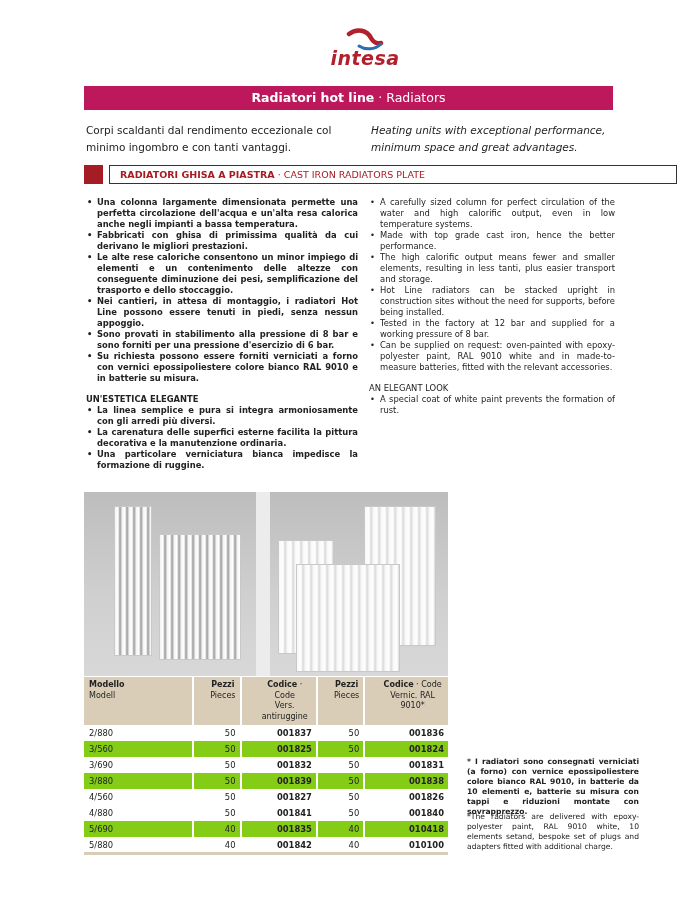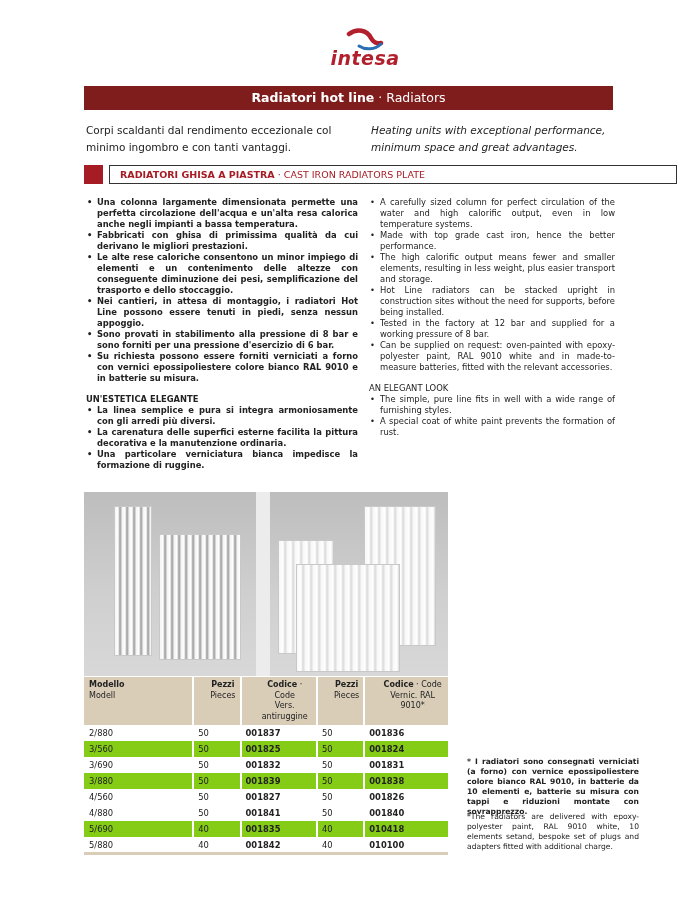--- a/index.html
+++ b/index.html
@@ -9,21 +9,21 @@
     position: relative; overflow: hidden;
   }
   .logo { position: absolute; left: 320px; top: 28px; width: 90px; height: 50px; text-align: center; }
   .logo svg { display: block; margin: 0 auto; }
   .logo-text {
     font-family: "DejaVu Sans", sans-serif; font-weight: bold; font-style: italic;
     color: #b21f2d; font-size: 19px; letter-spacing: 0.5px; line-height: 20px; margin-top: -4px;
   }
   .title-bar {
     position: absolute; left: 84px; top: 86px; width: 529px; height: 24px;
-    background: #7f1d1d; color: #fff; text-align: center; font-size: 12.5px; line-height: 24px;
+    background: #be185d; color: #fff; text-align: center; font-size: 12.5px; line-height: 24px;
   }
   .title-bar .bold { font-weight: bold; }
   .intro { position: absolute; top: 122px; font-size: 10.5px; line-height: 17px; color: #222; }
   .intro.it { left: 86px; width: 270px; }
   .intro.en { left: 371px; width: 250px; font-style: italic; }
   .sec-square { position: absolute; left: 84px; top: 165px; width: 19px; height: 19px; background: #a61c24; }
   .sec-box {
     position: absolute; left: 109px; top: 165px; width: 568px; height: 19px;
     border: 1px solid #333; color: #a61c24; font-size: 9.5px; line-height: 17px; padding-left: 10px;
   }
@@ -49,21 +49,21 @@
     position: absolute; left: 84px; top: 677px; width: 364px; border-collapse: collapse;
     font-size: 8.4px; color: #222;
   }
   table.spec th {
     background: #d9cdb8; font-weight: normal; font-size: 8px; line-height: 10.5px;
     padding: 3px 4px 3px 16px; text-align: center; border-right: 2px solid #fff; vertical-align: top;
   }
   table.spec th:first-child { text-align: left; padding-left: 5px; }
   table.spec th:last-child { border-right: none; }
   table.spec th .b { font-weight: bold; }
-  table.spec td { height: 16px; text-align: left; border-right: 2px solid #fff; padding: 0 4px; }
+  table.spec td { height: 16px; text-align: right; border-right: 2px solid #fff; padding: 0 4px; }
   table.spec td:first-child { text-align: left; padding-left: 5px; }
   table.spec td:last-child { border-right: none; }
   table.spec td.code { font-weight: bold; }
   table.spec tr.alt td { background: #84cc16; }
   .table-foot { position: absolute; left: 84px; top: 852px; width: 364px; height: 3px; background: #d9cdb8; }
   .note { position: absolute; left: 467px; width: 172px; font-size: 7.6px; line-height: 10px; text-align: justify; color: #222; }
   .note.it { top: 757px; font-weight: bold; }
   .note.en { top: 812px; }
   .page-number { position: absolute; left: 84px; top: 908px; font-size: 14px; color: #222; }
 </style>
@@ -104,28 +104,27 @@
     <li>La linea semplice e pura si integra armoniosamente con gli arredi più diversi.</li>
     <li>La carenatura delle superfici esterne facilita la pittura decorativa e la manutenzione ordinaria.</li>
     <li>Una particolare verniciatura bianca impedisce la formazione di ruggine.</li>
   </ul>
 </div>
 
 <div class="col right">
   <ul>
     <li>A carefully sized column for perfect circulation of the water and high calorific output, even in low temperature systems.</li>
     <li>Made with top grade cast iron, hence the better performance.</li>
-    <li>The high calorific output means fewer and smaller elements, resulting in less weight, plus easier transport and storage.</li>
+    <li>The high calorific output means fewer and smaller elements, resulting in less tanti, plus easier transport and storage.</li>
     <li>Hot Line radiators can be stacked upright in construction sites without the need for supports, before being installed.</li>
     <li>Tested in the factory at 12 bar and supplied for a working pressure of 8 bar.</li>
     <li>Can be supplied on request: oven-painted with epoxy-polyester paint, RAL 9010 white and in made-to-measure batteries, fitted with the relevant accessories.</li>
   </ul>
   <div class="sub-heading">AN ELEGANT LOOK</div>
   <ul>
-    <li>The simple, pure line fits in well with a wide range of furnishing styles.</li>
     <li>A special coat of white paint prevents the formation of rust.</li>
   </ul>
 </div>
 
 <div class="photo-panel">
   <div class="photo one" title="cast iron radiators, unpainted">
     <div class="rad dark" style="left:30px;top:14px;width:38px;height:150px;"></div>
     <div class="rad dark" style="left:75px;top:42px;width:82px;height:126px;"></div>
   </div>
   <div class="photo two" title="cast iron radiators, white painted">

